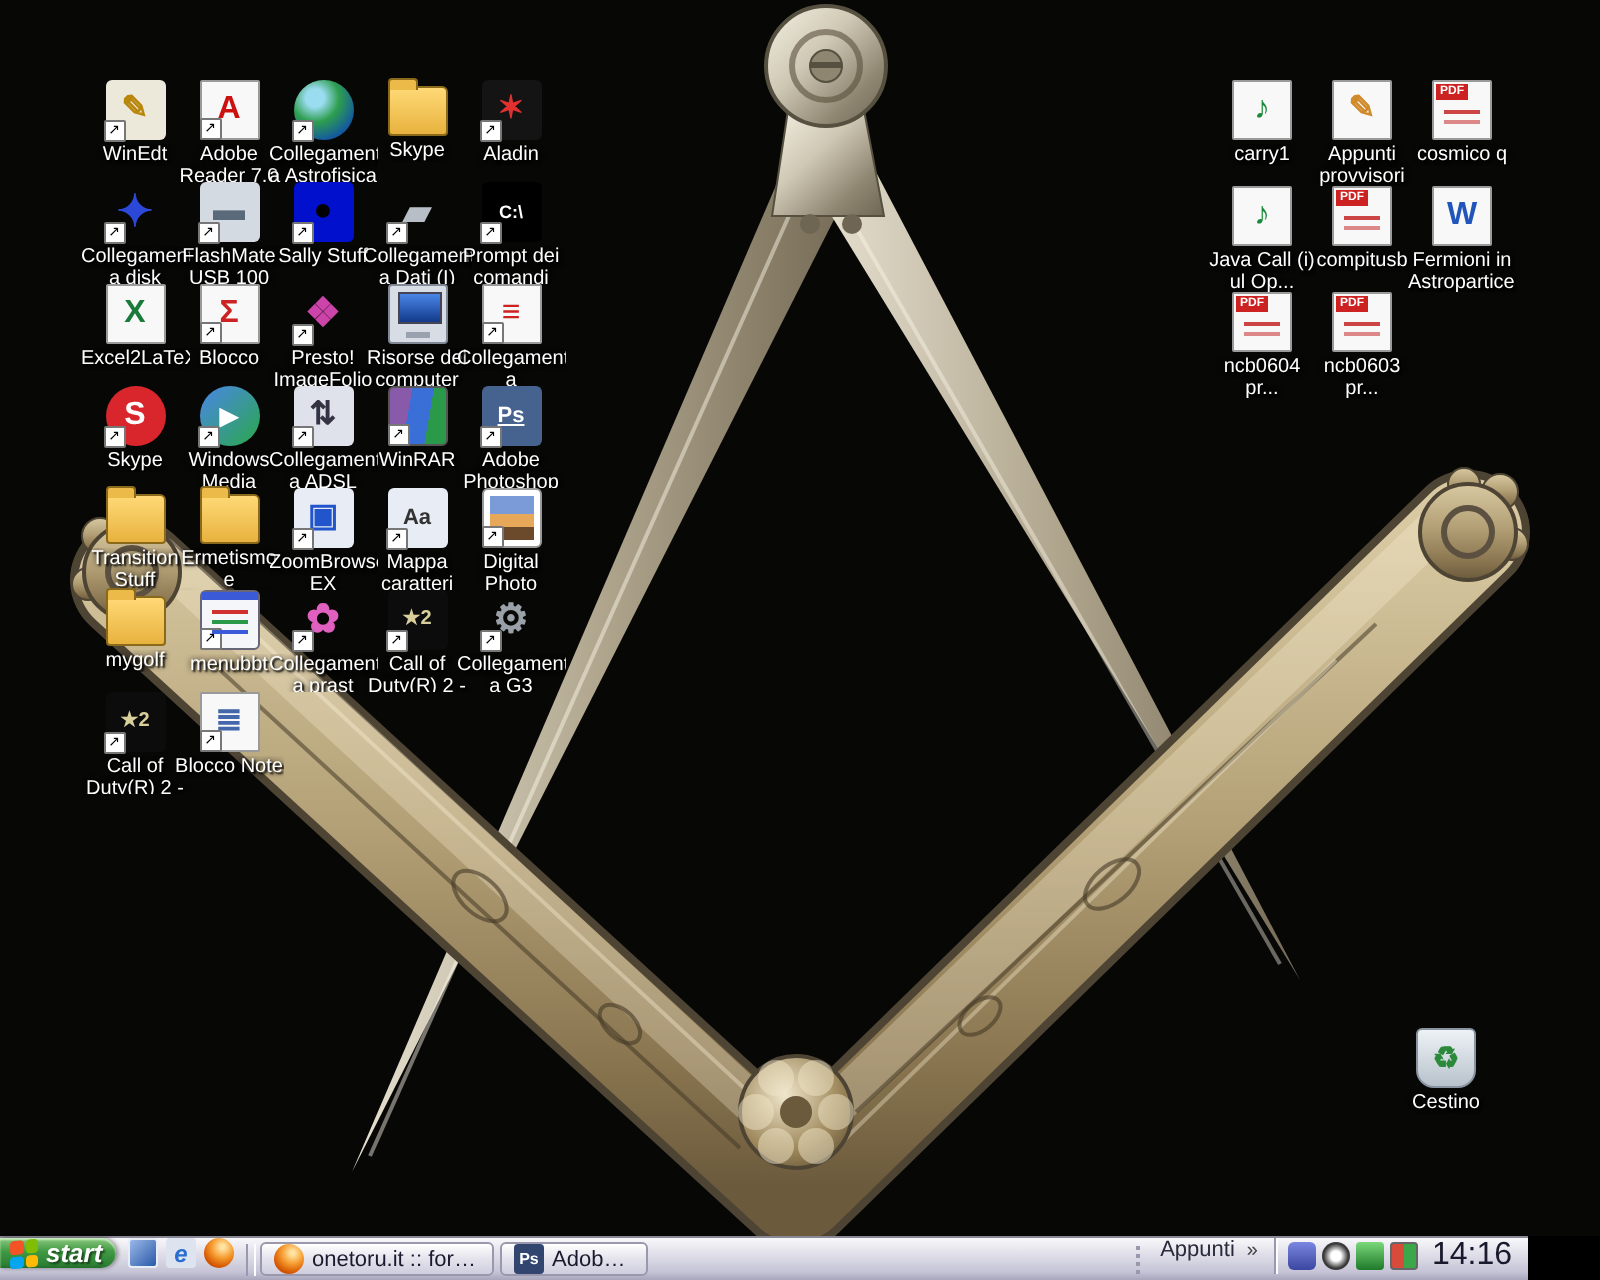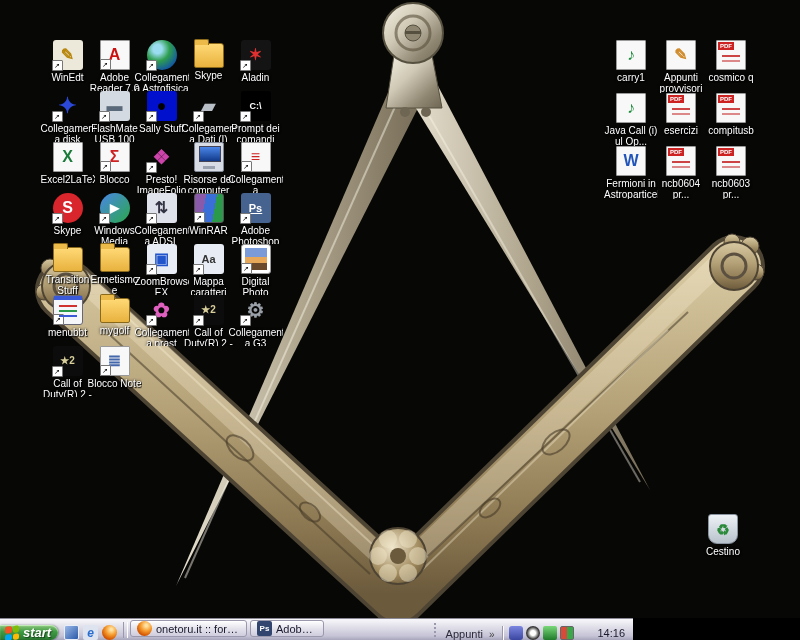--- a/index.html
+++ b/index.html
@@ -45,22 +45,22 @@
   .k-bars{background:#f4f6fa;border:1px solid #667;}
   .k-bars::before{content:"";position:absolute;top:0;left:0;right:0;height:4px;background:#3a5ad8;}
   .k-bars::after{content:"";position:absolute;left:5px;top:9px;width:18px;height:2px;
      background:#d03030;box-shadow:0 5px 0 #2a9a4a,0 10px 0 #3a5ad8;}
   .k-bin{background:linear-gradient(#eef2f6,#b8c2cc);border:1px solid #8a94a0;
      border-radius:3px 3px 9px 9px;}
   .k-circle{border-radius:50%;border:none;}
   #cestino{position:absolute;left:698px;top:514px;width:50px;z-index:3;}
 
   
-  #taskbar{position:absolute;left:0;top:618px;width:633px;height:22px;z-index:10;
-     display:flex;align-items:flex-end;
+  #taskbar{position:absolute;left:0;top:618px;width:764px;height:22px;z-index:10;
+     display:flex;align-items:flex-start;
      background:linear-gradient(#f8f8fb 0,#dcdbe6 45%,#c6c4d6 80%,#a8a6bc 100%);
      border-top:1px solid #8a8894;box-sizing:border-box;}
   #start-btn{flex:none;width:58px;display:flex;align-items:center;gap:4px;padding:0 6px 0 5px;
      border-radius:0 9px 9px 0;cursor:pointer;box-sizing:border-box;
      background:linear-gradient(#8cc87e 0,#3f9a43 45%,#2c7f33 90%,#246a2a);
      box-shadow:inset 0 1px 1px #c8eec0,1px 0 2px rgba(0,0,0,.4);}
   #start-btn .st-label{color:#fff;font-style:italic;font-weight:bold;font-size:13px;
      text-shadow:1px 1px 1px rgba(0,0,0,.5);}
   .flag{width:14px;height:14px;display:grid;grid-template:1fr 1fr / 1fr 1fr;gap:1px;
      transform:skewY(-6deg);flex:none;}
@@ -93,21 +93,21 @@
   #desktop-toolbar{flex:none;display:flex;align-items:center;gap:6px;padding:0 8px 0 2px;
      font-size:11px;color:#2a2a3a;cursor:pointer;}
   #desktop-toolbar .chev{font-size:10px;color:#444;}
   #tray{flex:none;display:flex;align-items:center;gap:3px;padding:0 8px 0 6px;
      border-left:1px solid #9a98ac;box-shadow:inset 1px 0 0 #fdfdff;}
   .tri{width:14px;height:14px;border-radius:2px;flex:none;}
   .tri-msn{background:linear-gradient(#7a86e0,#3a46a0);border-radius:3px;}
   .tri-vol{border-radius:50%;background:radial-gradient(circle,#fff 25%,#3a3a3a 62%);}
   .tri-av{background:linear-gradient(#7ad87a,#1f7a2a);}
   .tri-disp{background:linear-gradient(90deg,#d84a3a 50%,#3aa84a 50%);border:1px solid #666;box-sizing:border-box;}
-  #clock{font-size:11px;color:#1a1a2e;margin-left:20px;}
+  #clock{font-size:16px;color:#1a1a2e;margin-left:4px;}
 </style>
 </head>
 <body>
 
 <div id="desktop">
 
   <svg id="wallpaper" width="800" height="618" viewBox="0 0 800 618">
     <defs>
       <linearGradient id="gSilver" x1="0" y1="0" x2="1" y2="1">
         <stop offset="0" stop-color="#f4f0e4"></stop>
@@ -334,30 +334,30 @@
         </div>
         <div class="lbl">Mappa caratteri</div>
       </div>
       <div class="desk-icon">
         <div class="i k-photo">
           <span class="sc">↗</span>
         </div>
         <div class="lbl">Digital Photo Professional</div>
       </div>
       <div class="desk-icon">
-        <div class="i k-bars">
-          <span class="sc">↗</span>
-        </div>
-        <div class="lbl">menubbt</div>
-      </div>
-      <div class="desk-icon">
         <div class="i k-folder"></div>
         <div class="lbl">mygolf</div>
       </div>
       <div class="desk-icon">
+        <div class="i k-bars">
+          <span class="sc">↗</span>
+        </div>
+        <div class="lbl">menubbt</div>
+      </div>
+      <div class="desk-icon">
         <div class="i k-tile" style="background: transparent;">
           <span style="color: rgb(224, 96, 192); font-size: 20px;">✿</span>
           <span class="sc">↗</span>
         </div>
         <div class="lbl">Collegamento a prast</div>
       </div>
       <div class="desk-icon">
         <div class="i k-tile" style="background: rgb(12, 12, 12);">
           <span style="color: rgb(216, 207, 154); font-size: 10px;">★2</span>
           <span class="sc">↗</span>
@@ -401,24 +401,20 @@
       </div>
       <div class="desk-icon">
         <div class="i k-pdf"></div>
         <div class="lbl">cosmico q</div>
       </div>
       <div class="desk-icon">
         <div class="i k-page">
           <span style="color: rgb(26, 138, 58);">♪</span>
         </div>
         <div class="lbl">Java Call (i) ul Op...</div>
-      </div>
-      <div class="desk-icon">
-        <div class="i k-pdf"></div>
-        <div class="lbl">esercizi</div>
       </div>
       <div class="desk-icon">
         <div class="i k-pdf"></div>
         <div class="lbl">compitusb</div>
       </div>
       <div class="desk-icon">
         <div class="i k-page">
           <span style="color: rgb(34, 85, 187);">W</span>
         </div>
         <div class="lbl">Fermioni in Astroparticel...</div>

